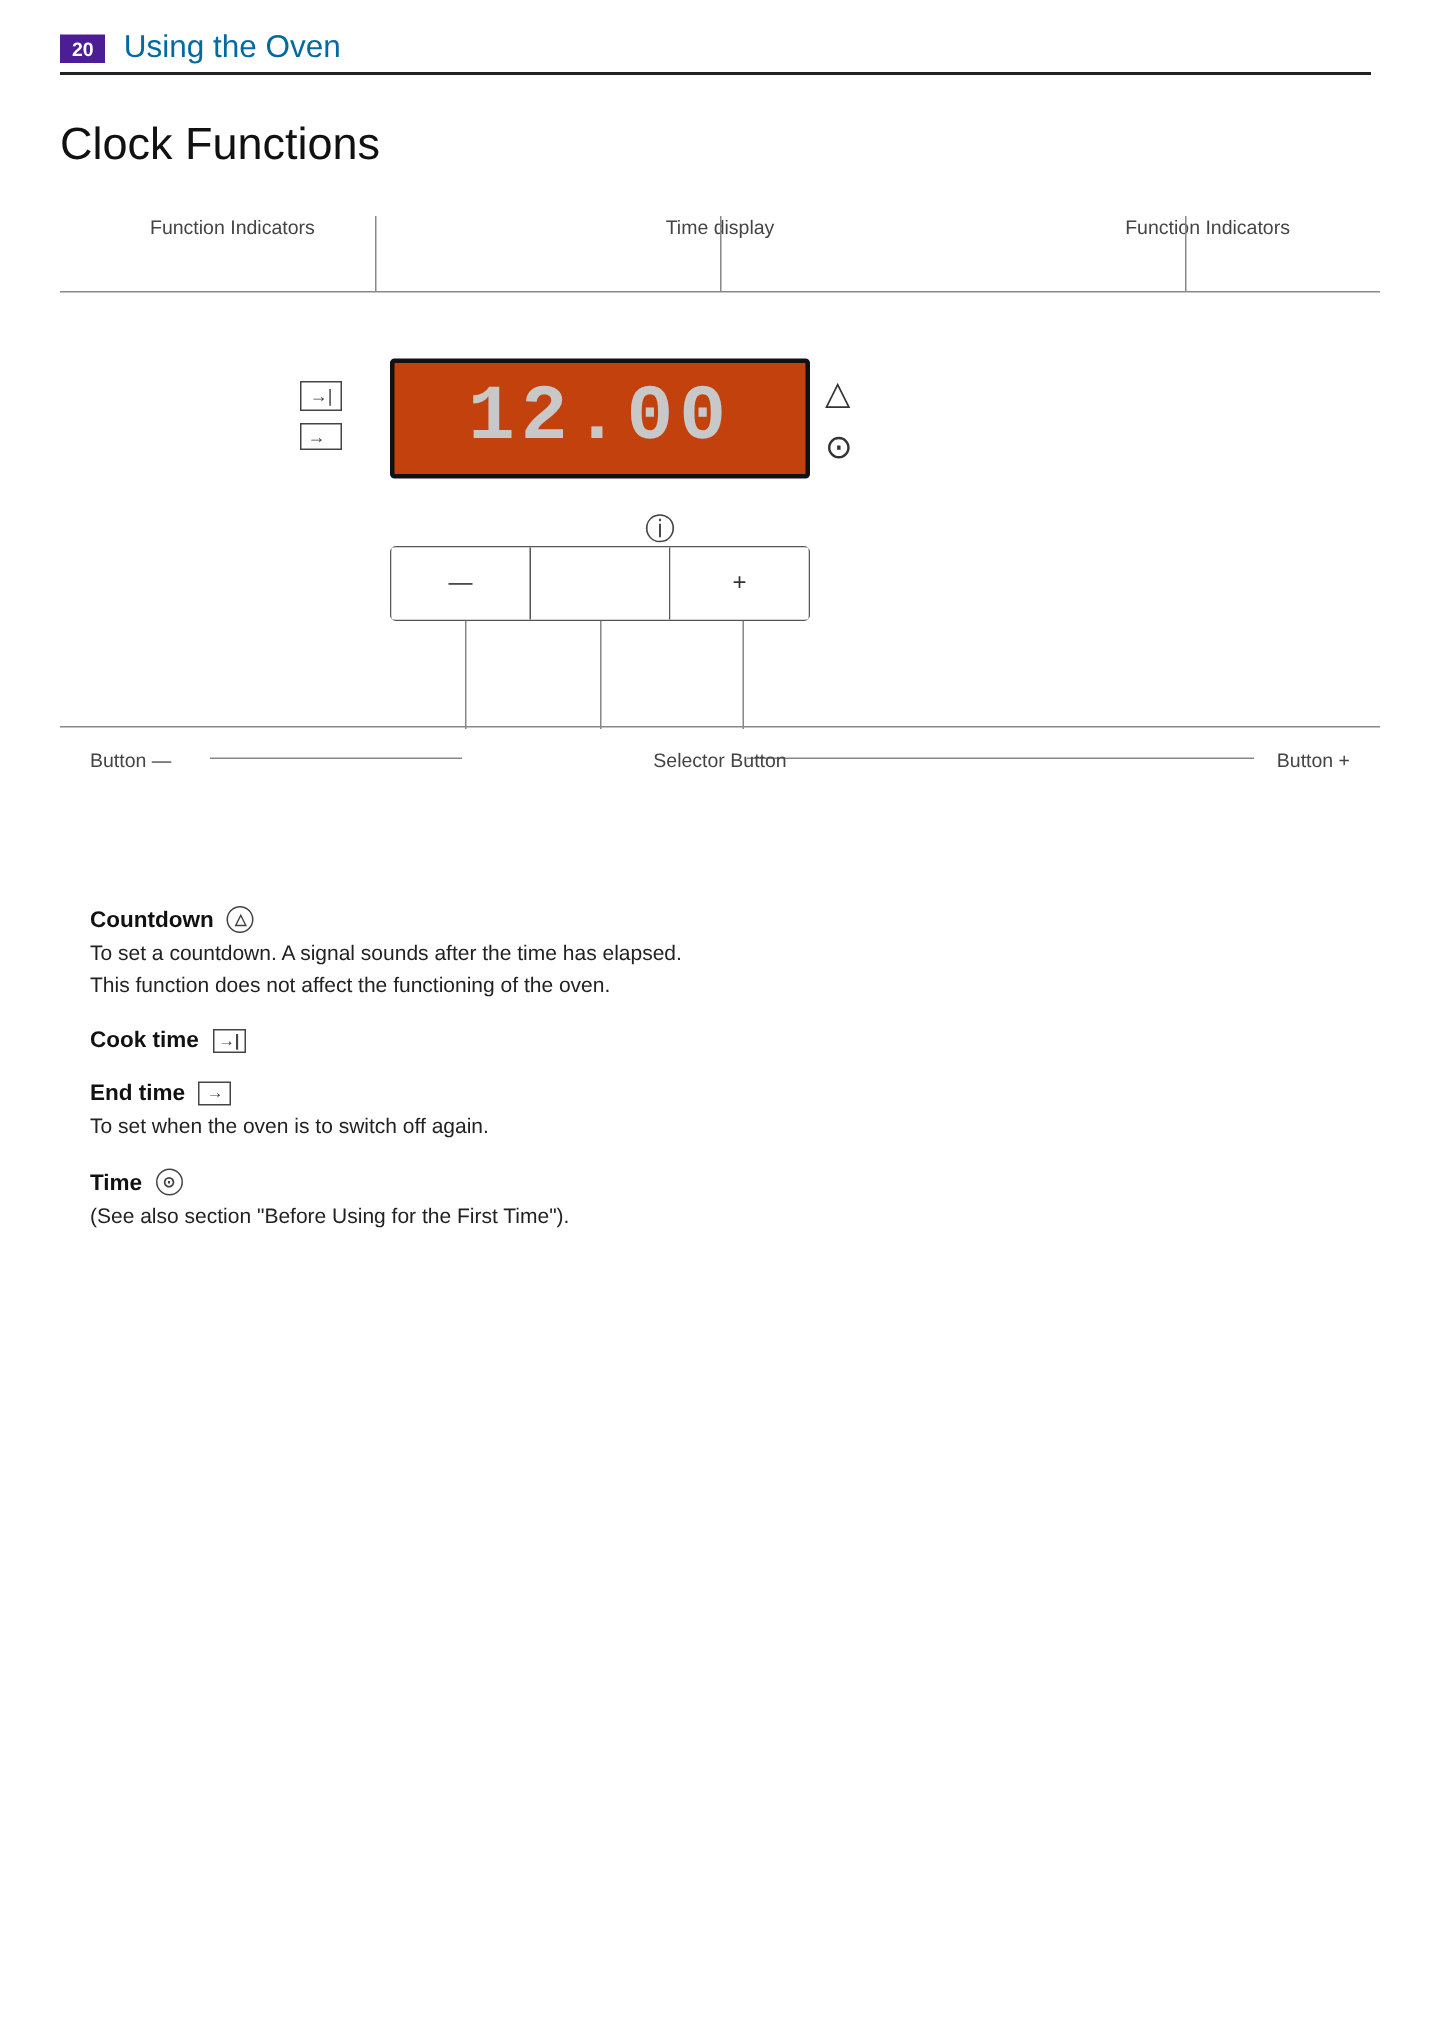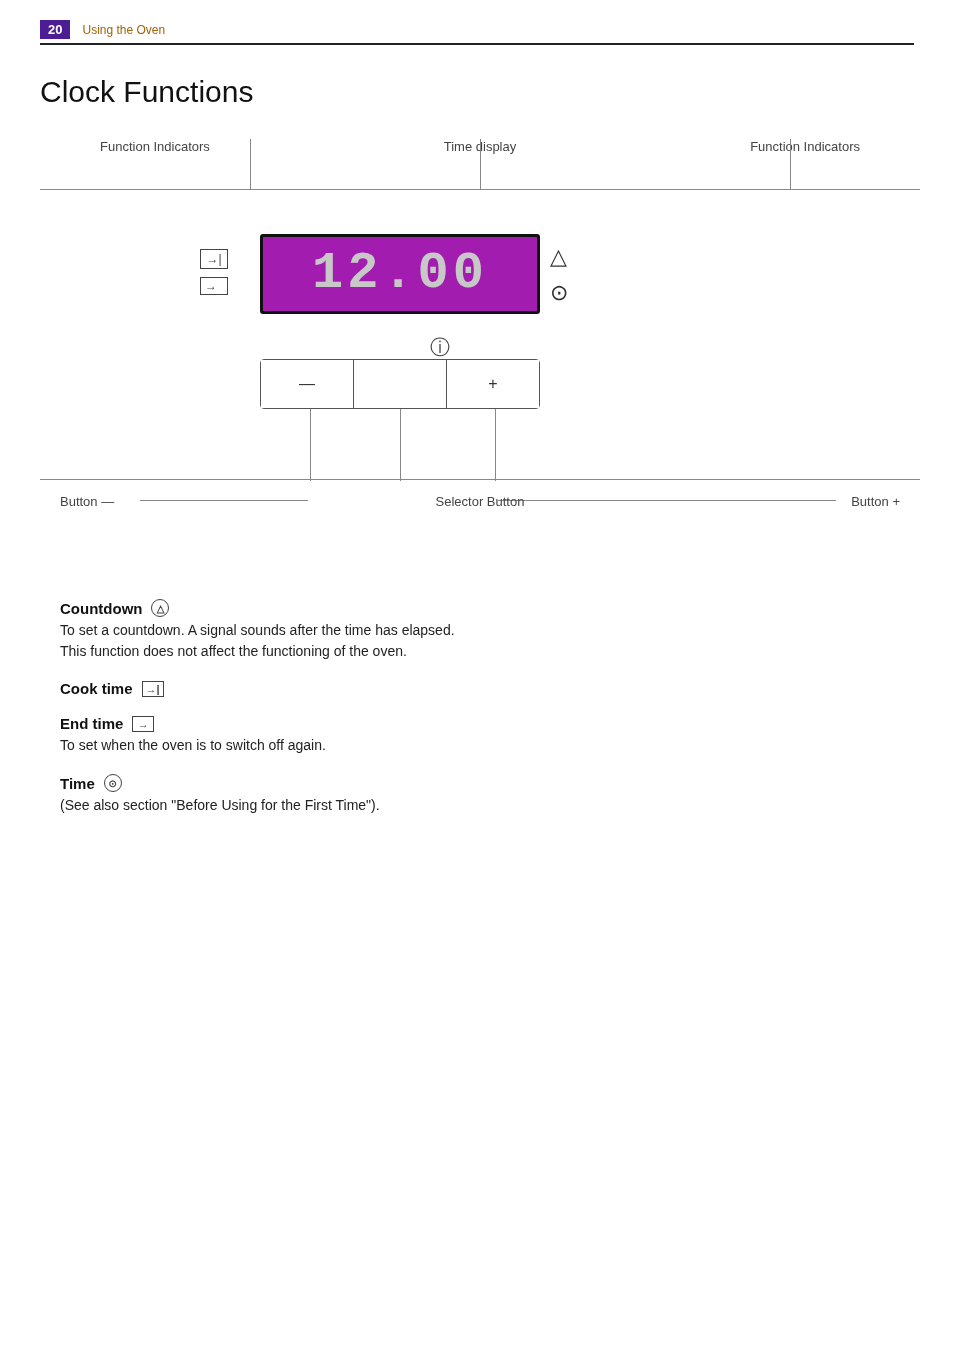--- a/index.html
+++ b/index.html
@@ -22,22 +22,22 @@
     }
     .page-number-box {
       background: #4c1d95;
       color: #fff;
       font-size: 13px;
       font-weight: bold;
       padding: 2px 8px;
       margin-right: 12px;
     }
     .header-title {
-      font-size: 12px;
-      color: #a16207;
+      font-size: 21px;
+      color: #0369a1;
     }
 
     
     .section-title {
       font-size: 30px;
       font-weight: 300;
       margin-bottom: 30px;
       color: #111;
     }
 
@@ -129,21 +129,21 @@
       color: #444;
     }
 
     
     .digital-display {
       position: absolute;
       left: 220px;
       top: 95px;
       width: 280px;
       height: 80px;
-      background: #a21caf;
+      background: #c2410c;
       border: 3px solid #111;
       display: flex;
       align-items: center;
       justify-content: center;
       border-radius: 3px;
     }
     .digital-time {
       font-size: 52px;
       font-weight: bold;
       color: #c8c8c8;

